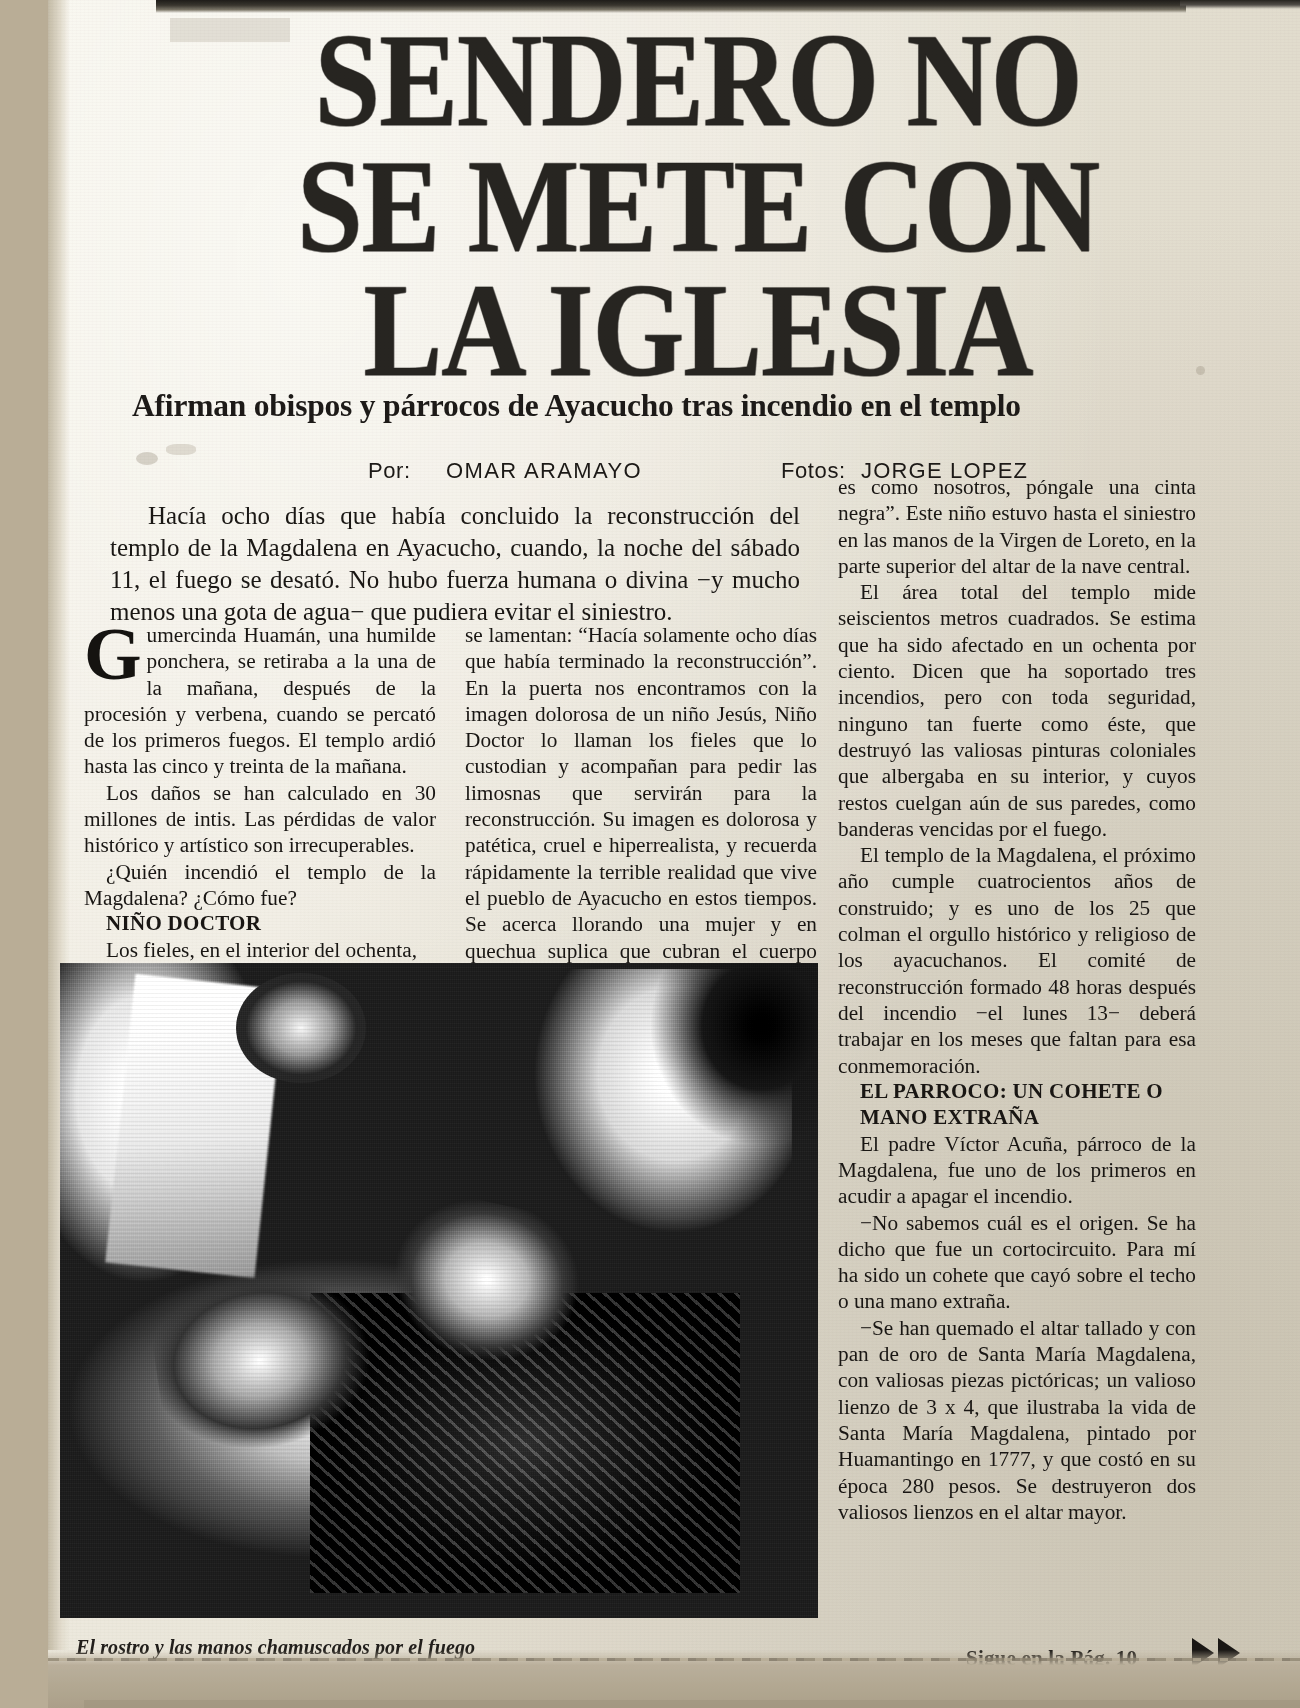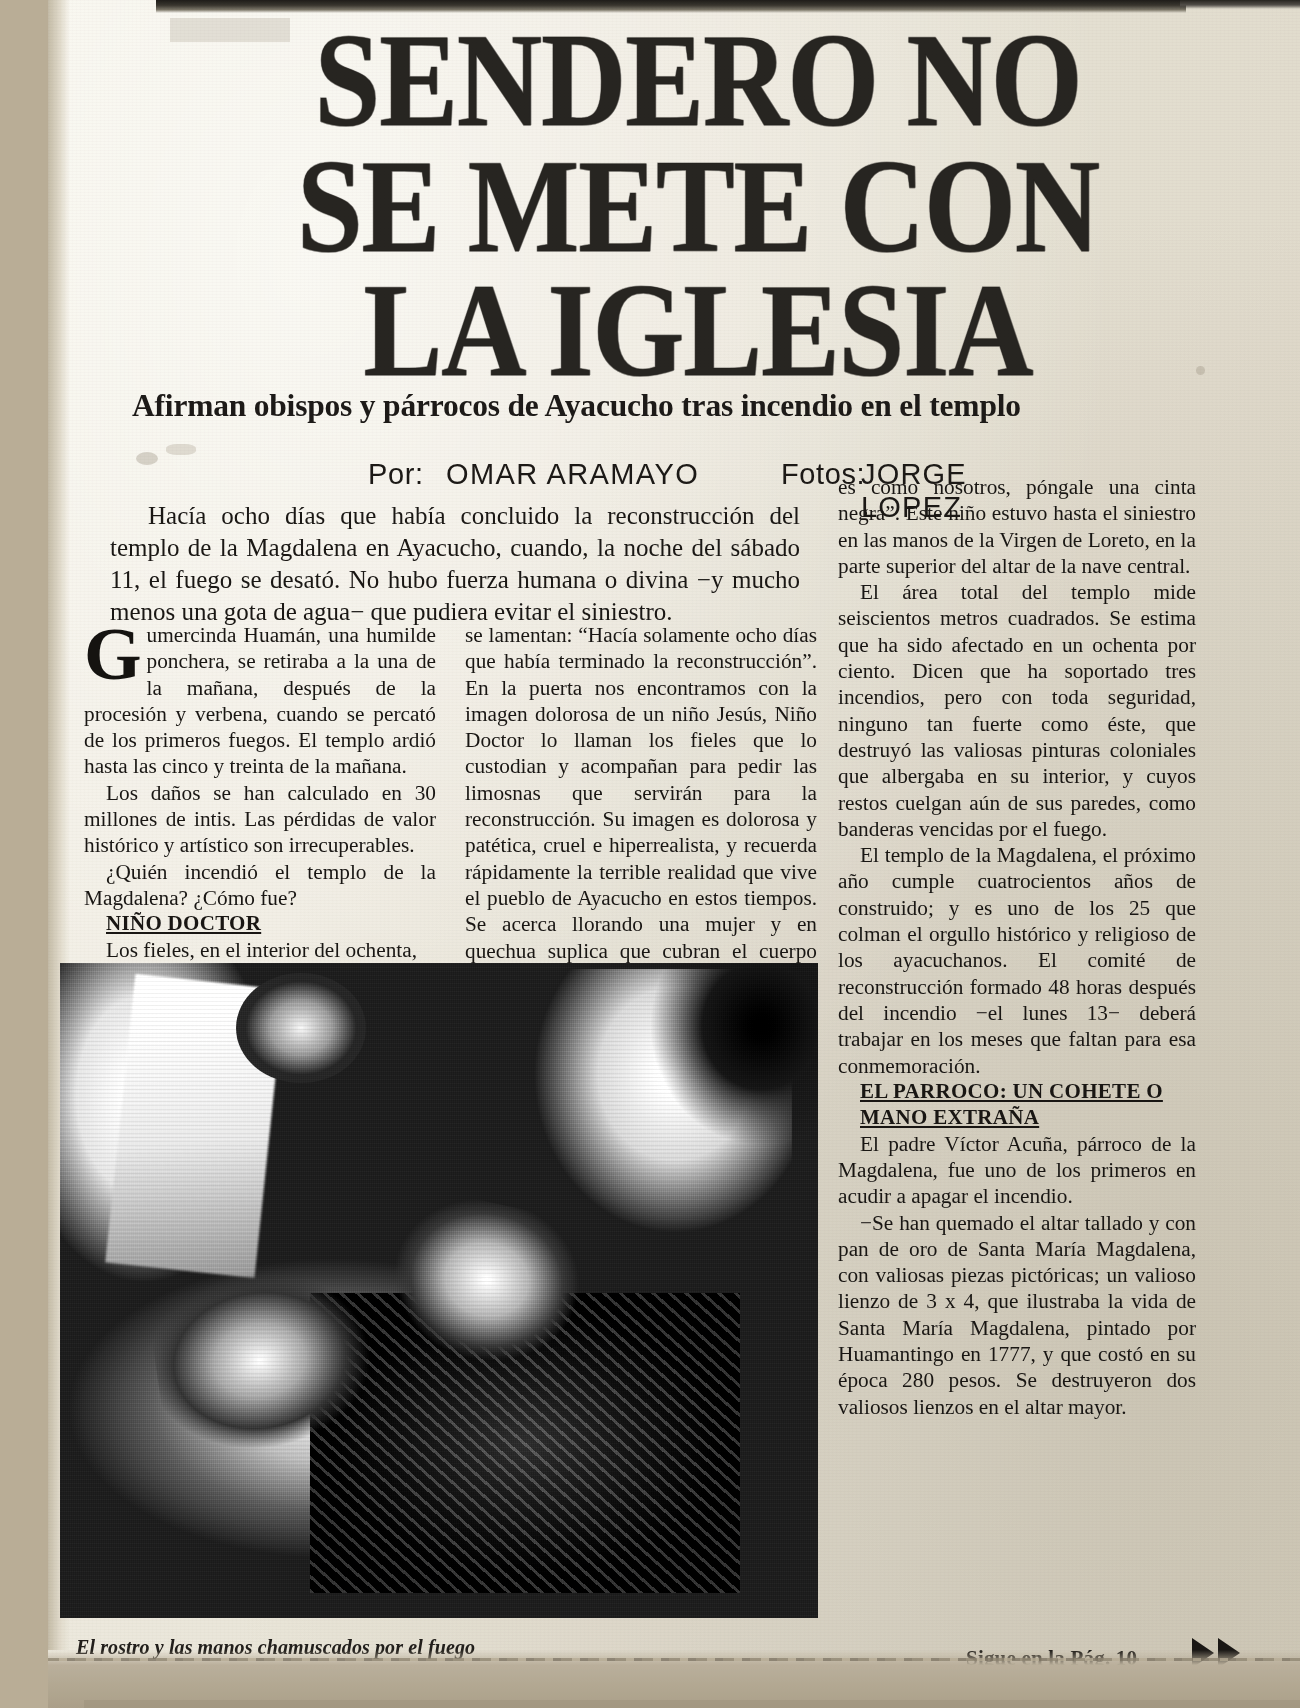--- a/index.html
+++ b/index.html
@@ -75,21 +75,21 @@
     position:absolute;left:84px;top:388px;width:1105px;
     font-family:"Liberation Serif", serif;
     font-weight:bold;font-size:31.5px;letter-spacing:-.2px;
     color:#211e1b;white-space:nowrap;
   }
 
   
   .byline{
     position:absolute;left:320px;top:458px;width:700px;height:26px;
     font-family:"Liberation Sans", sans-serif;
-    font-size:29px;color:#201d1a;letter-spacing:.6px;
+    font-size:22px;color:#201d1a;letter-spacing:.6px;
   }
   .by-por{position:absolute;left:0;top:0;}
   .by-name{position:absolute;left:78px;top:0;letter-spacing:1.4px;}
   .by-fotos{position:absolute;left:413px;top:0;}
   .by-photog{position:absolute;left:493px;top:0;letter-spacing:1.2px;}
 
   
   .lead{
     position:absolute;left:62px;top:500px;width:690px;
     font-size:25px;line-height:1.28;color:#1e1b18;
@@ -102,21 +102,21 @@
     position:absolute;
     font-family:"Liberation Serif", serif;
     font-size:21.3px;line-height:1.235;
     color:#1d1a17;text-align:justify;
     -webkit-hyphens:auto;hyphens:auto;
   }
   .col p{margin:0;text-indent:22px;}
   .col p.noind{text-indent:0;}
   .subsec{
     margin:9px 0 1px 0;text-indent:0;
-    font-weight:bold;font-size:21px;letter-spacing:.3px;text-decoration:underline;
+    font-weight:bold;font-size:21px;letter-spacing:.3px;
   }
   #col-left{left:36px;top:622px;width:352px;}
   #col-mid{left:417px;top:622px;width:352px;}
   #col-right{left:790px;top:474px;width:358px;}
 
   .dropcap{
     float:left;
     font-family:"Liberation Serif", serif;
     font-weight:bold;
     font-size:74px;line-height:.72;
@@ -257,20 +257,21 @@
     <p class="noind">se lamentan: “Hacía solamente ocho días que había terminado la reconstrucción”. En la puerta nos encontramos con la imagen dolorosa de un niño Jesús, Niño Doctor lo llaman los fieles que lo custodian y acompañan para pedir las limosnas que servirán para la reconstrucción. Su imagen es dolorosa y patética, cruel e hiperrealista, y recuerda rápidamente la terrible realidad que vive el pueblo de Ayacucho en estos tiempos. Se acerca llorando una mujer y en quechua suplica que cubran el cuerpo quemado del Niño Doctor “porque ya es alma y</p>
   </div>
 
   <div class="col" id="col-right">
     <p class="noind">es como nosotros, póngale una cinta negra”. Este niño estuvo hasta el siniestro en las manos de la Virgen de Loreto, en la parte superior del altar de la nave central.</p>
     <p>El área total del templo mide seiscientos metros cuadrados. Se estima que ha sido afectado en un ochenta por ciento. Dicen que ha soportado tres incendios, pero con toda seguridad, ninguno tan fuerte como éste, que destruyó las valiosas pinturas coloniales que albergaba en su interior, y cuyos restos cuelgan aún de sus paredes, como banderas vencidas por el fuego.</p>
     <p>El templo de la Magdalena, el próximo año cumple cuatrocientos años de construido; y es uno de los 25 que colman el orgullo histórico y religioso de los ayacuchanos. El comité de reconstrucción formado 48 horas después del incendio −el lunes 13− deberá trabajar en los meses que faltan para esa conmemoración.</p>
     <p class="subsec" style="margin-bottom:0">EL PARROCO: UN COHETE O</p>
     <p class="subsec" style="margin-top:0">MANO EXTRAÑA</p>
     <p>El padre Víctor Acuña, párroco de la Magdalena, fue uno de los primeros en acudir a apagar el incendio.</p>
+    <p>−No sabemos cuál es el origen. Se ha dicho que fue un cortocircuito. Para mí ha sido un cohete que cayó sobre el techo o una mano extraña.</p>
     <p>−Se han quemado el altar tallado y con pan de oro de Santa María Magdalena, con valiosas piezas pictóricas; un valioso lienzo de 3 x 4, que ilustraba la vida de Santa María Magdalena, pintado por Huamantingo en 1777, y que costó en su época 280 pesos. Se destruyeron dos valiosos lienzos en el altar mayor.</p>
   </div>
 
   <div class="photo">
     <div class="ph-base"></div>
     <div class="ph-white-l"></div>
     <div class="ph-white-r"></div>
     <div class="ph-dark-tr"></div>
     <div class="ph-arm"></div>
     <div class="ph-fist"></div>

